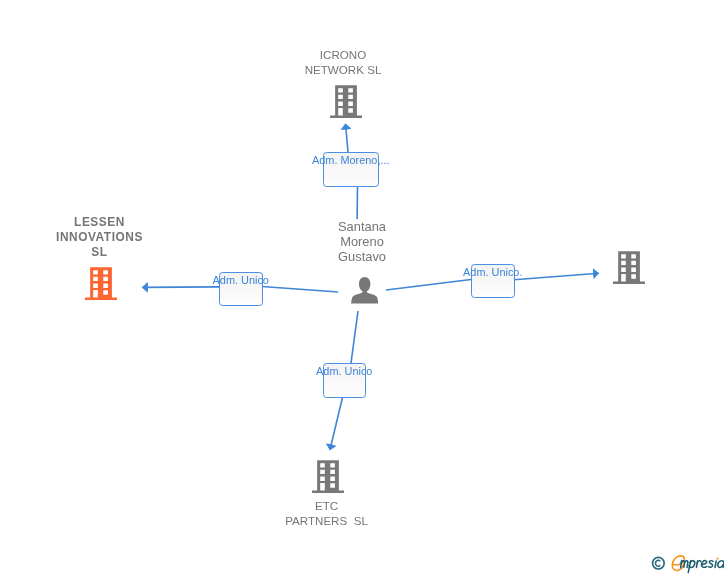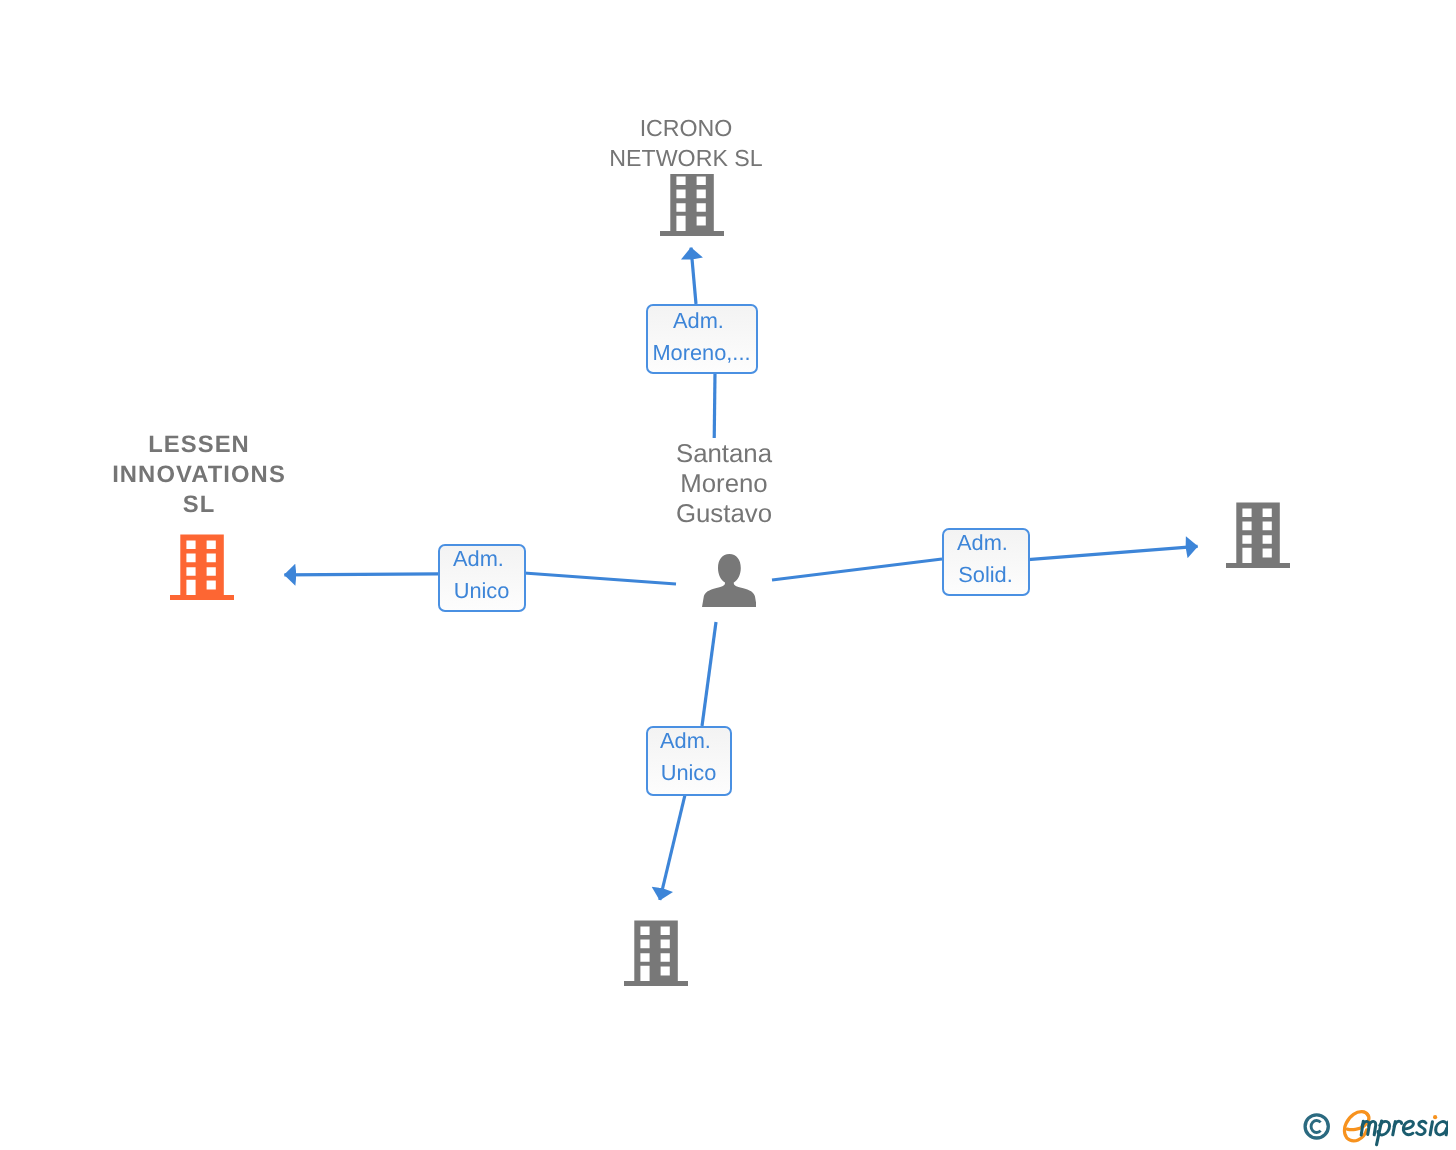--- a/index.html
+++ b/index.html
@@ -10,21 +10,21 @@
   svg.edges{position:absolute;left:0;top:0;width:728px;height:575px;}
   .node{position:absolute;}
   .nlabel{position:absolute;text-align:center;color:#757575;line-height:15px;filter:blur(0px);
           font-size:11.6px;white-space:pre;background:#fff;}
   .nlabel.bold{font-weight:bold;font-size:11.9px;letter-spacing:.55px;}
   .nlabel.person{font-size:12.9px;line-height:15.2px;padding-bottom:9px;}
   .relbox{position:absolute;box-sizing:border-box;border:1.8px solid #4a90e2;border-radius:3.5px;
           background:linear-gradient(#f3f3f3,#fdfdfd);}
   .relbox .rb-txt{position:absolute;white-space:pre;left:0;top:0;right:0;bottom:0;
           color:#3d85d8;font-size:10.9px;text-align:center;line-height:15.8px;
-          display:flex;flex-direction:column;justify-content:center;
+          display:flex;justify-content:center;
           filter:blur(0px);}
   
   .logo{position:absolute;left:648px;top:550px;}
 </style>
 </head>
 <body>
 
 <div id="canvas">
 
   <svg class="edges" viewBox="0 0 728 575" xmlns="http://www.w3.org/2000/svg">
@@ -55,21 +55,21 @@
 
   <div class="node" style="left:329.5px;top:85px;">
     <svg width="32" height="33" viewBox="0 0 32 33">
       <path fill="#787878" fill-rule="evenodd" d="M5.15,0.3 H26.9 V30.5 H5.15 Z M0,30.5 H32 V33 H0 Z
            M8.2,3.3 H12.8 V7.5 H8.2 Z M18.3,3.3 H22.9 V7.5 H18.3 Z
            M8.2,9.7 H12.8 V14.1 H8.2 Z M18.3,9.7 H22.9 V14.1 H18.3 Z
            M8.2,16.6 H12.8 V20.9 H8.2 Z M18.3,16.6 H22.9 V20.9 H18.3 Z
            M8.2,22.9 H12.8 V30.5 H8.2 Z M18.3,23.2 H22.9 V27.7 H18.3 Z"></path>
     </svg>
   </div>
-  <div class="nlabel" style="left:273px;top:57px;width:140px;">ICRONO
+  <div class="nlabel" style="left:273px;top:47px;width:140px;">ICRONO
 NETWORK SL</div>
 
   <div class="node" style="left:85px;top:267px;">
     <svg width="32" height="33" viewBox="0 0 32 33">
       <path fill="#fd6633" fill-rule="evenodd" d="M5.15,0.3 H26.9 V30.5 H5.15 Z M0,30.5 H32 V33 H0 Z
            M8.2,3.3 H12.8 V7.5 H8.2 Z M18.3,3.3 H22.9 V7.5 H18.3 Z
            M8.2,9.7 H12.8 V14.1 H8.2 Z M18.3,9.7 H22.9 V14.1 H18.3 Z
            M8.2,16.6 H12.8 V20.9 H8.2 Z M18.3,16.6 H22.9 V20.9 H18.3 Z
            M8.2,22.9 H12.8 V30.5 H8.2 Z M18.3,23.2 H22.9 V27.7 H18.3 Z"></path>
     </svg>
@@ -90,20 +90,22 @@
 
   <div class="node" style="left:312px;top:460px;">
     <svg width="32" height="33" viewBox="0 0 32 33">
       <path fill="#787878" fill-rule="evenodd" d="M5.15,0.3 H26.9 V30.5 H5.15 Z M0,30.5 H32 V33 H0 Z
            M8.2,3.3 H12.8 V7.5 H8.2 Z M18.3,3.3 H22.9 V7.5 H18.3 Z
            M8.2,9.7 H12.8 V14.1 H8.2 Z M18.3,9.7 H22.9 V14.1 H18.3 Z
            M8.2,16.6 H12.8 V20.9 H8.2 Z M18.3,16.6 H22.9 V20.9 H18.3 Z
            M8.2,22.9 H12.8 V30.5 H8.2 Z M18.3,23.2 H22.9 V27.7 H18.3 Z"></path>
     </svg>
   </div>
+  <div class="nlabel" style="left:256.5px;top:497.5px;width:140px;">ETC
+PARTNERS  SL</div>
 
   <div class="node" style="left:351px;top:277px;">
     <svg width="27.4" height="26.5" viewBox="0 0 27.4 26.5">
       <path fill="#787878" d="
         M13.7,0 C17.3,0 19.4,2.9 19.4,7.0 C19.4,10.4 17.9,13.2 15.9,14.2
         C15.7,15.6 17.0,16.3 20.2,17.0 C24.0,17.9 26.0,19.2 26.5,21.2
         L27.4,26.5 L0,26.5 L0.9,21.2 C1.4,19.2 3.4,17.9 7.2,17.0
         C10.4,16.3 11.7,15.6 11.5,14.2 C9.5,13.2 8.0,10.4 8.0,7.0
         C8.0,2.9 10.1,0 13.7,0 Z"></path>
     </svg>
@@ -120,21 +122,21 @@
   </div>
   <div class="relbox" style="left:219px;top:271.5px;width:43.5px;height:34.5px;">
     <div class="rb-txt">
       <span>Adm. </span>
       <span>Unico</span>
     </div>
   </div>
   <div class="relbox" style="left:471px;top:263.5px;width:43.5px;height:34.5px;">
     <div class="rb-txt">
       <span>Adm. </span>
-      <span>Solid.</span>
+      <span>Unico.</span>
     </div>
   </div>
   <div class="relbox" style="left:322.5px;top:363px;width:43.5px;height:34.5px;">
     <div class="rb-txt">
       <span>Adm. </span>
       <span>Unico</span>
     </div>
   </div>
 
   <div class="logo">

